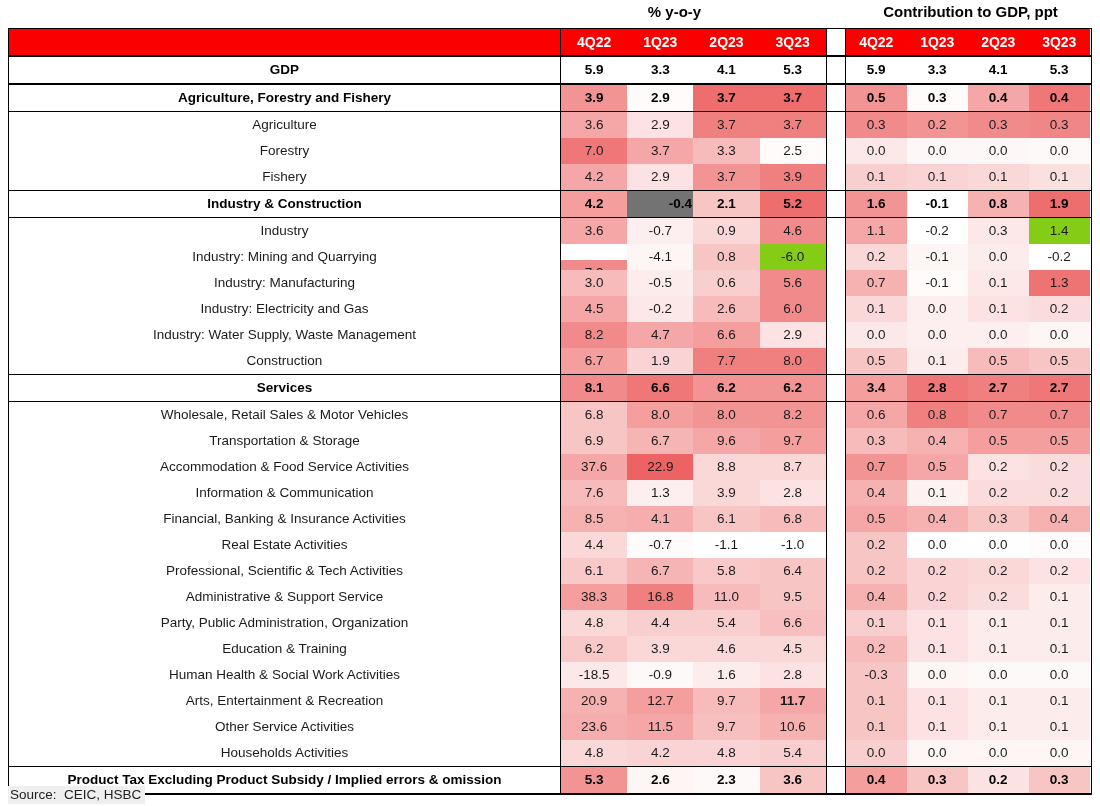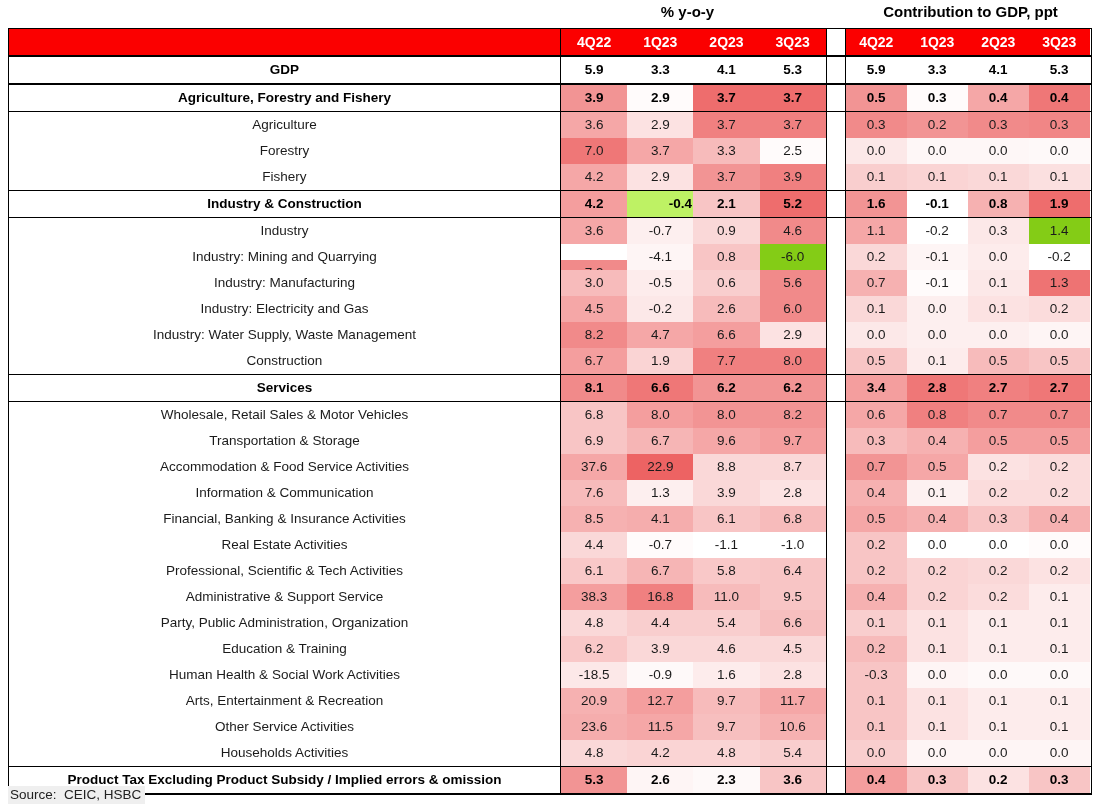--- a/index.html
+++ b/index.html
@@ -3,21 +3,21 @@
 <meta charset="utf-8">
 <style>
   html,body{margin:0;padding:0;}
   body{
     width:1100px;height:806px;background:#ffffff;
     font-family:"Liberation Sans","DejaVu Sans",sans-serif;
     position:relative;overflow:hidden;
   }
   .titles{position:absolute;top:0;left:0;width:1100px;height:28px;}
   .block-title{position:absolute;top:3px;font-size:15px;font-weight:bold;color:#000;text-align:center;}
-  #yoy-title{left:554px;width:267px;}
+  #yoy-title{left:541px;width:267px;}
   #ppt-title{left:848px;width:245px;}
 
   .gdp-table{
     position:absolute;left:8px;top:28px;width:1082px;
     border:1.5px solid #000;background:#fff;
   }
   .row{
     display:grid;
     grid-template-columns:552px 66.2px 66.2px 66.2px 66.2px 20px 61px 61px 61px 61px;
     height:26px;line-height:26px;
@@ -115,21 +115,21 @@
       <div class="cell " style="background: rgb(240, 128, 128);">3.9</div>
       <div class="cell gapcell"></div>
       <div class="cell " style="background: rgb(249, 206, 206);">0.1</div>
       <div class="cell " style="background: rgb(250, 212, 212);">0.1</div>
       <div class="cell " style="background: rgb(250, 216, 216);">0.1</div>
       <div class="cell " style="background: rgb(251, 224, 224);">0.1</div>
     </div>
     <div class="row emph">
       <div class="cell lblcell">Industry &amp; Construction</div>
       <div class="cell " style="background: rgb(244, 158, 158);">4.2</div>
-      <div class="cell " style="background: #bef264; padding-left: 40px;">-0.4</div>
+      <div class="cell " style="background: #737373; padding-left: 40px;">-0.4</div>
       <div class="cell " style="background: rgb(248, 197, 197);">2.1</div>
       <div class="cell " style="background: rgb(238, 109, 109);">5.2</div>
       <div class="cell gapcell"></div>
       <div class="cell " style="background: rgb(242, 148, 148);">1.6</div>
       <div class="cell " style="background: rgb(255, 255, 255);">-0.1</div>
       <div class="cell " style="background: rgb(246, 177, 177);">0.8</div>
       <div class="cell " style="background: rgb(238, 109, 109);">1.9</div>
     </div>
     <div class="row">
       <div class="cell lblcell">Industry</div>
@@ -345,21 +345,21 @@
       <div class="cell " style="background: rgb(248, 197, 197);">-0.3</div>
       <div class="cell " style="background: rgb(254, 245, 245);">0.0</div>
       <div class="cell " style="background: rgb(254, 249, 249);">0.0</div>
       <div class="cell " style="background: rgb(254, 249, 249);">0.0</div>
     </div>
     <div class="row">
       <div class="cell lblcell">Arts, Entertainment &amp; Recreation</div>
       <div class="cell " style="background: rgb(246, 177, 177);">20.9</div>
       <div class="cell " style="background: rgb(244, 158, 158);">12.7</div>
       <div class="cell " style="background: rgb(247, 187, 187);">9.7</div>
-      <div class="cell " style="background: rgb(245, 167, 167);">11.7</div>
+      <div class="cell " style="background: rgb(245, 167, 167); font-weight: bold;">11.7</div>
       <div class="cell gapcell"></div>
       <div class="cell " style="background: rgb(248, 197, 197);">0.1</div>
       <div class="cell " style="background: rgb(252, 226, 226);">0.1</div>
       <div class="cell " style="background: rgb(253, 236, 236);">0.1</div>
       <div class="cell " style="background: rgb(253, 236, 236);">0.1</div>
     </div>
     <div class="row">
       <div class="cell lblcell">Other Service Activities</div>
       <div class="cell " style="background: rgb(245, 173, 173);">23.6</div>
       <div class="cell " style="background: rgb(245, 167, 167);">11.5</div>

